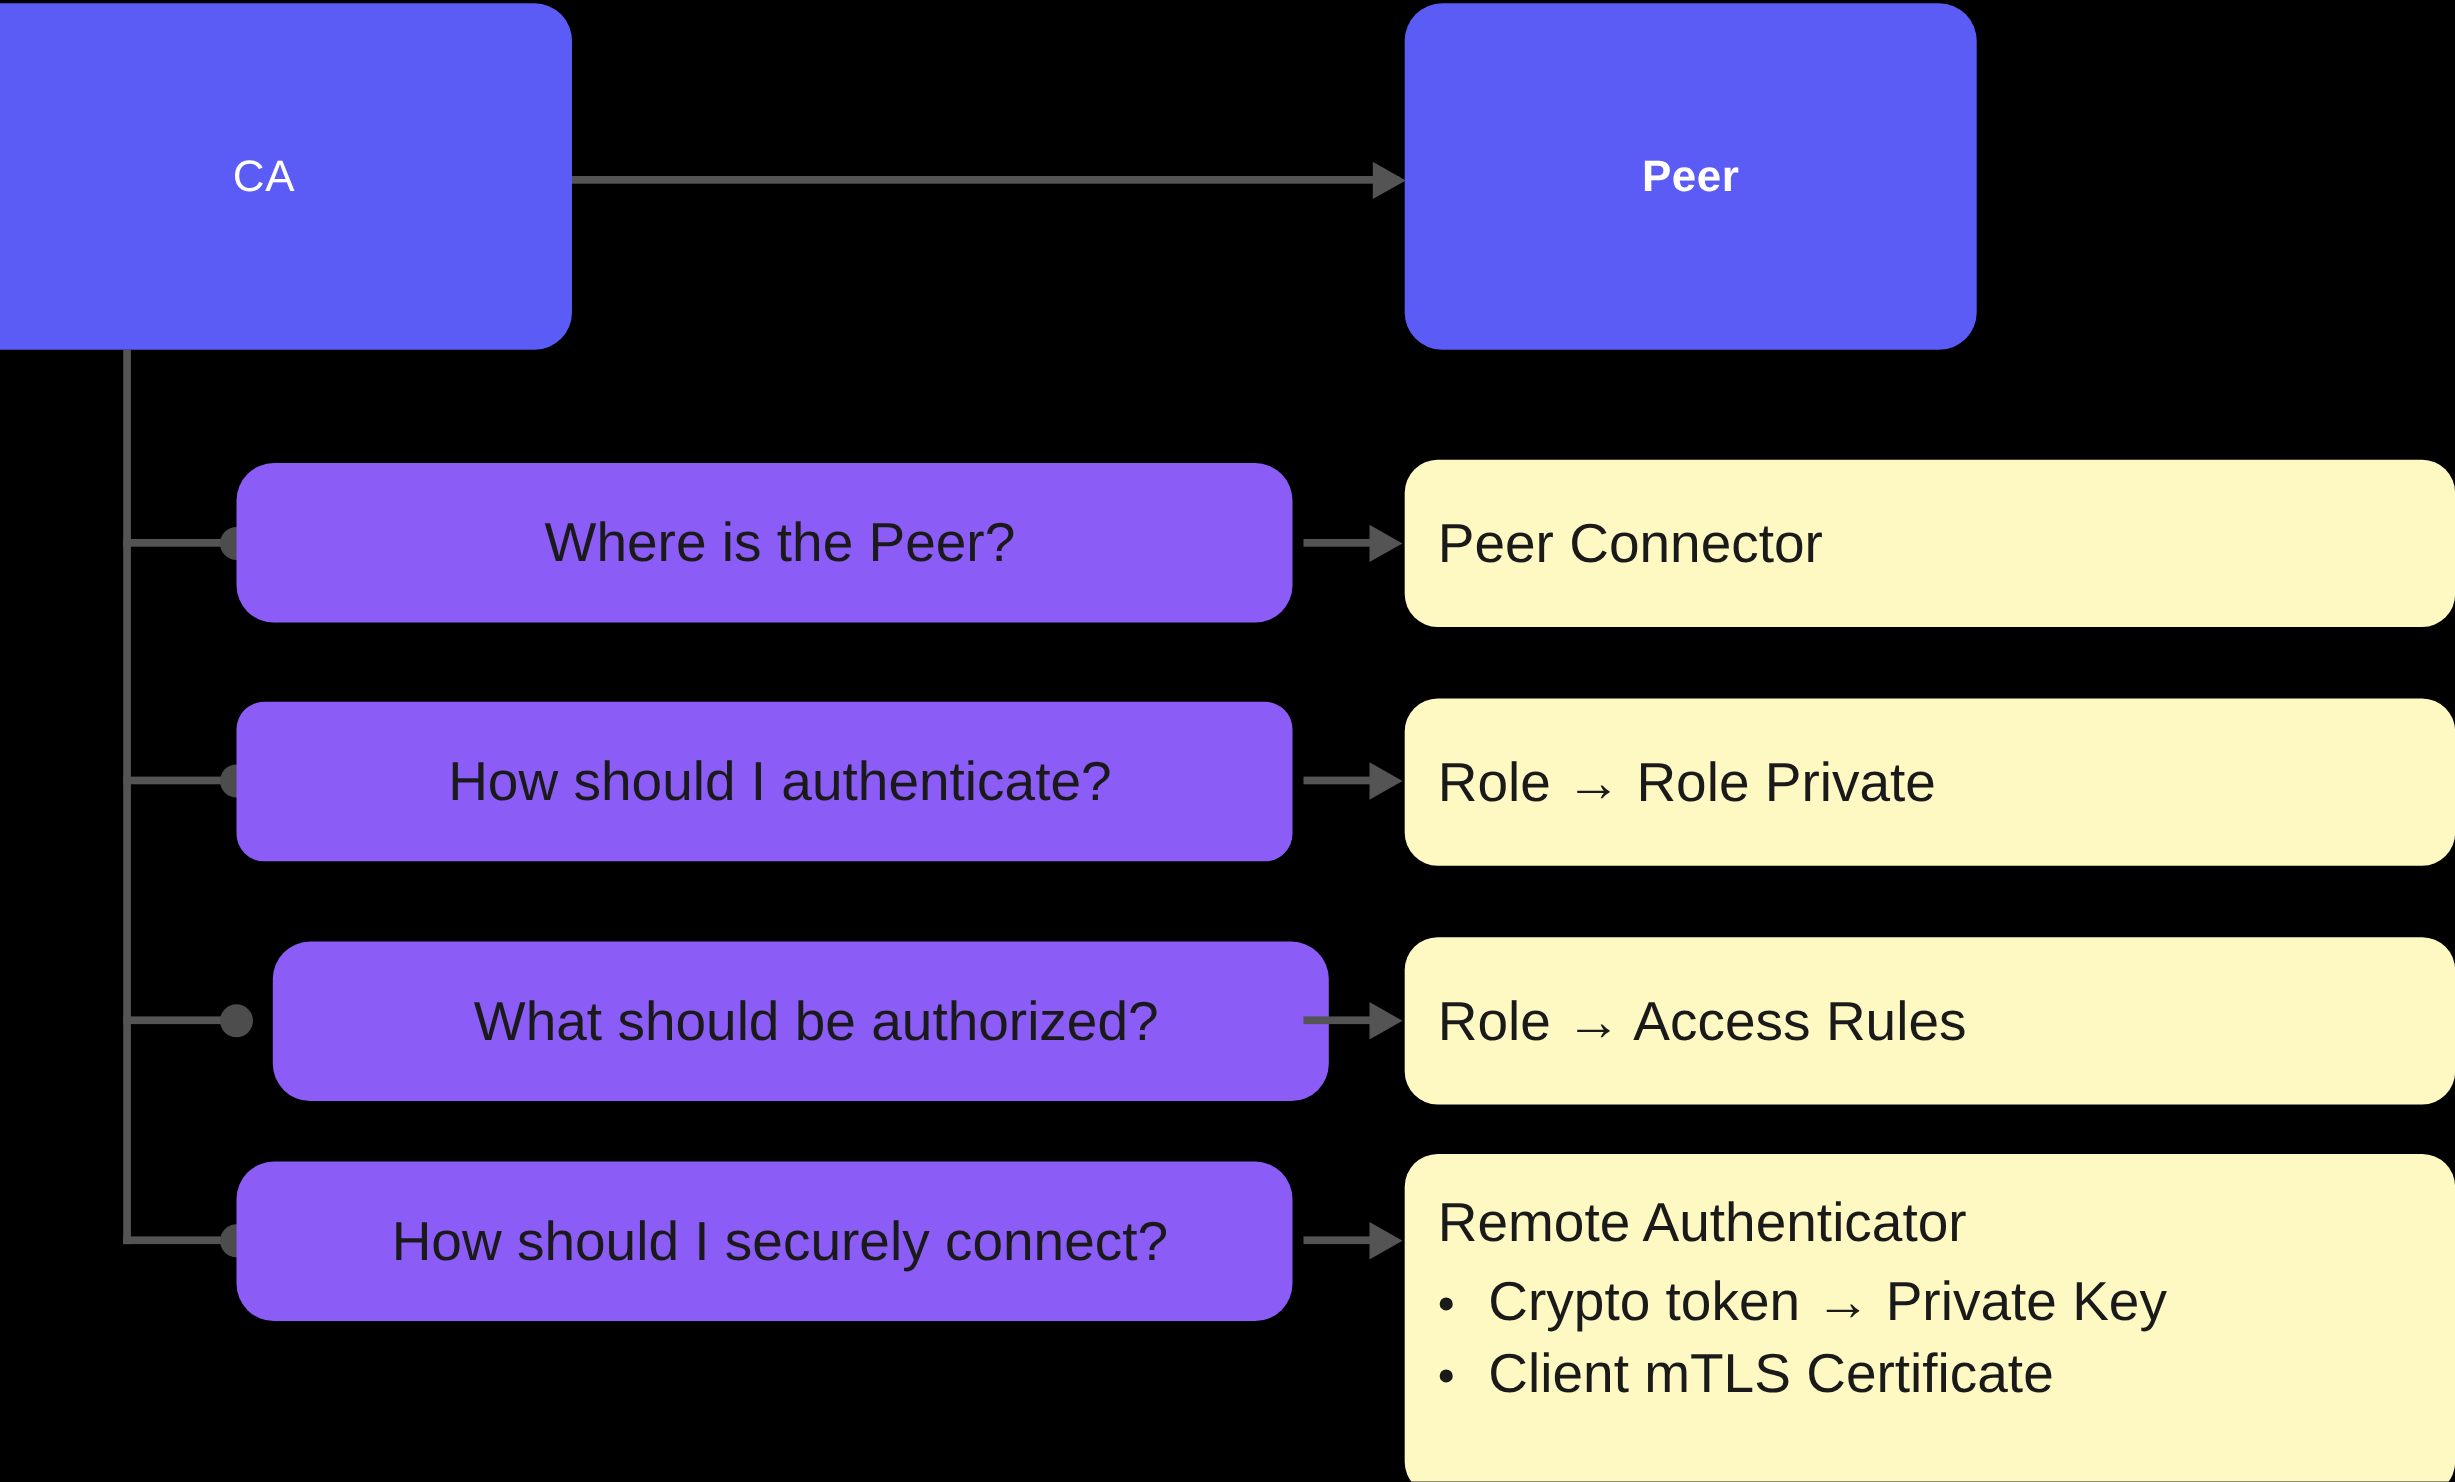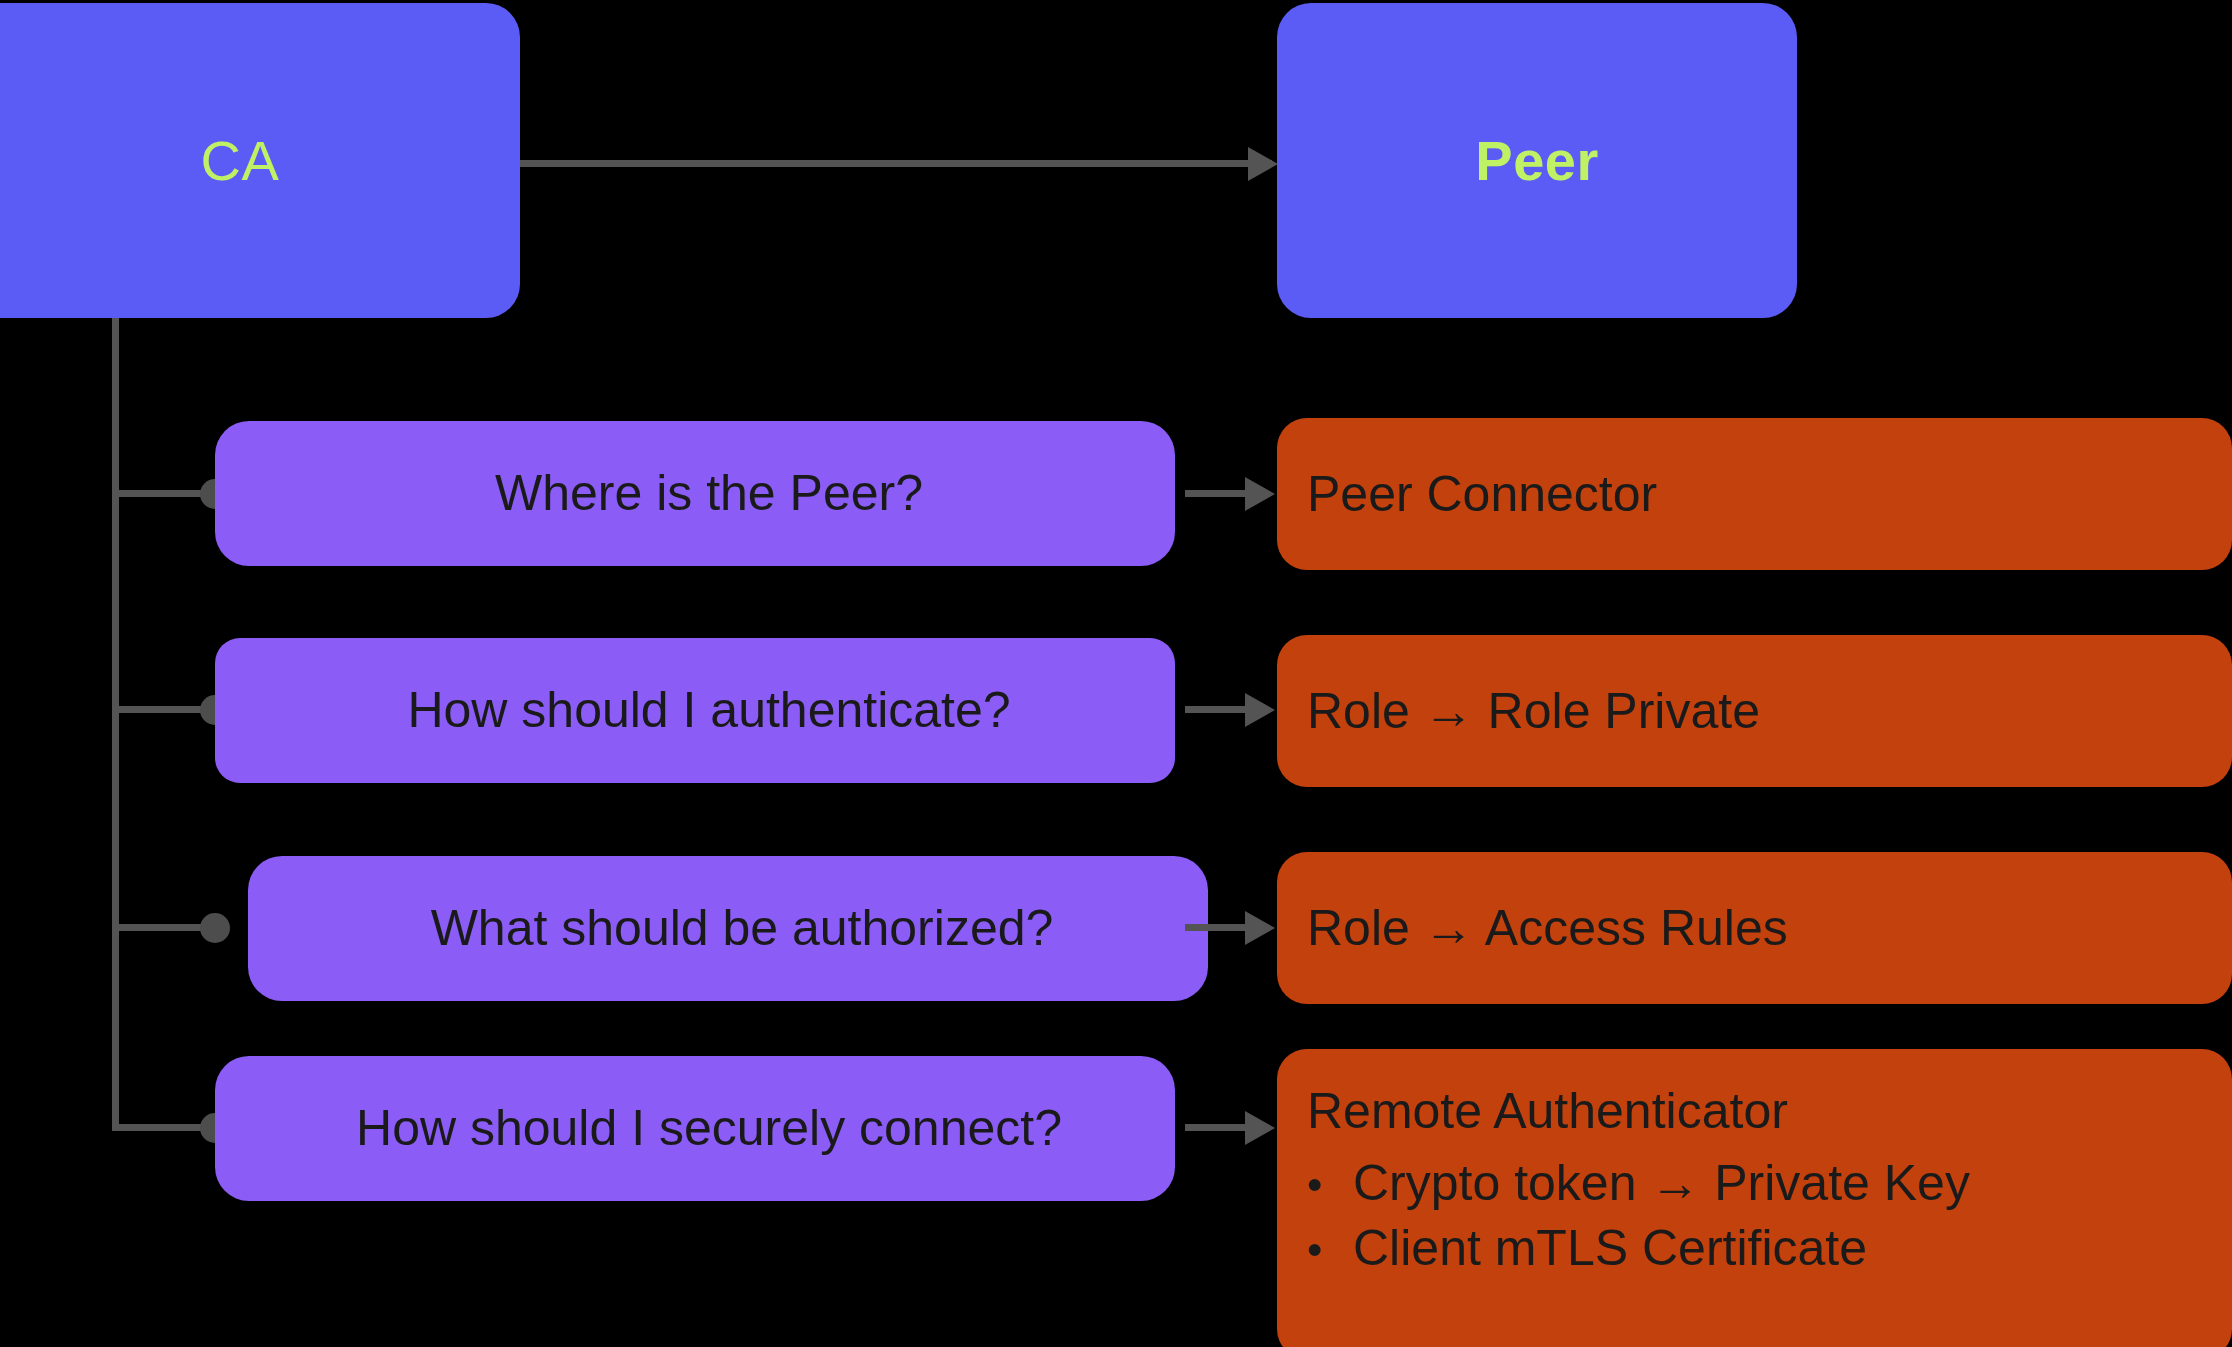--- a/index.html
+++ b/index.html
@@ -21,37 +21,37 @@
     box-sizing: border-box;
     border-radius: 34px;
     display: flex;
     align-items: center;
   }
   .node.entity {
     background: #5b5bf5;
     justify-content: center;
   }
   .node.entity .node-label {
-    color: #bef264;
-    font-size: 56px;
+    color: #ffffff;
+    font-size: 40px;
     letter-spacing: 0.5px;
     line-height: 1.1;
   }
   .node.question {
     background: #8b5cf6;
     justify-content: center;
     padding-left: 28px;
   }
   .node.question .node-label {
     color: #1a1a1a;
     font-size: 50px;
     line-height: 1.15;
   }
   .node.answer {
-    background: #c2410c;
+    background: #fef9c3;
     justify-content: flex-start;
     padding-left: 30px;
     border-radius: 30px;
   }
   .answer-body {
     display: flex;
     flex-direction: column;
     gap: 4px;
   }
   .answer-title {

